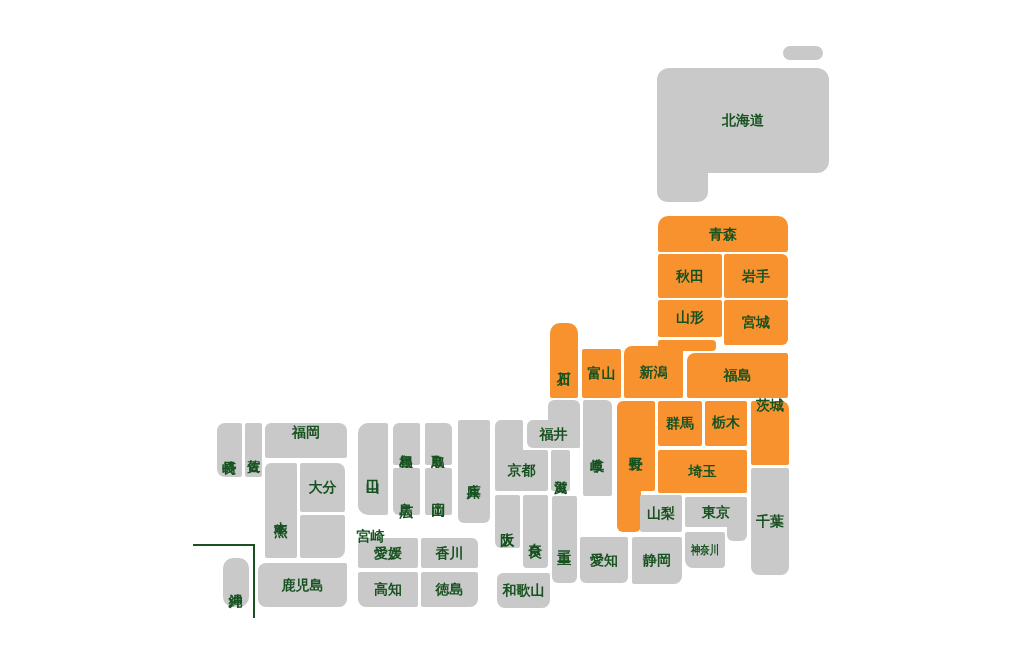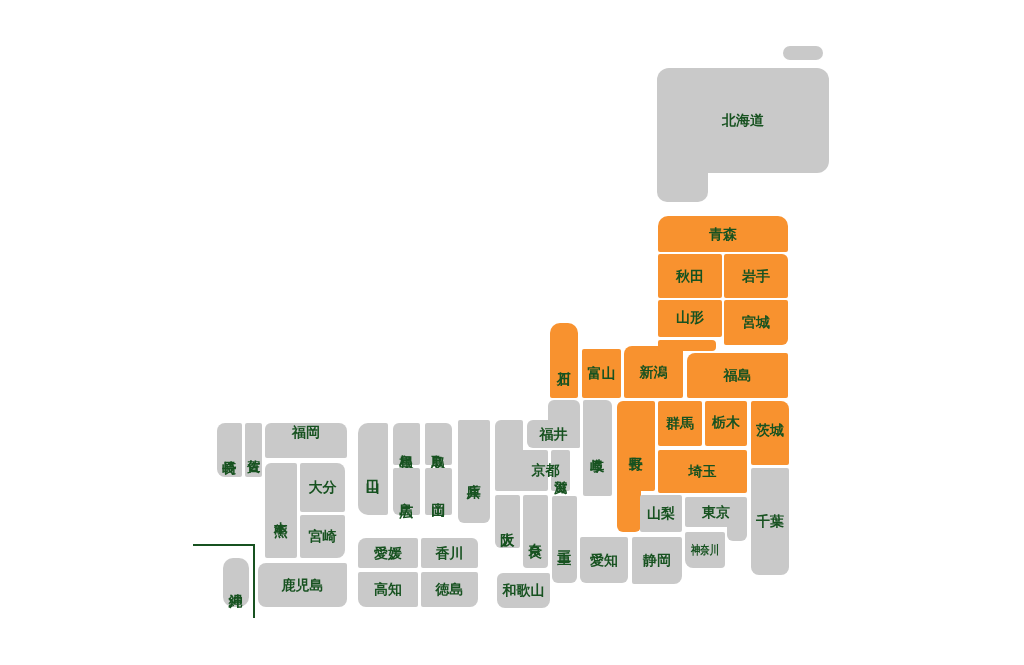--- a/index.html
+++ b/index.html
@@ -78,21 +78,21 @@
       <div class="pref active">
         <div class="part" style="left: 658px; top: 401px; width: 44px; height: 45px; border-radius: 2px;"></div>
         <div class="label" style="left: 658px; top: 401px; width: 44px; height: 45px; text-align: center;">群馬</div>
       </div>
       <div class="pref active">
         <div class="part" style="left: 705px; top: 401px; width: 42px; height: 45px; border-radius: 2px;"></div>
         <div class="label" style="left: 705px; top: 401px; width: 42px; height: 45px; font-family: Liberation Mono, monospace;">栃木</div>
       </div>
       <div class="pref active">
         <div class="part" style="left: 751px; top: 401px; width: 38px; height: 64px; border-radius: 2px 8px 2px 2px;"></div>
-        <div class="label" style="left: 751px; top: 406px; width: 38px; height: 48px;">茨城</div>
+        <div class="label" style="left: 751px; top: 381px; width: 38px; height: 48px;">茨城</div>
       </div>
       <div class="pref active">
         <div class="part" style="left: 658px; top: 450px; width: 89px; height: 43px; border-radius: 2px;"></div>
         <div class="label" style="left: 658px; top: 450px; width: 89px; height: 43px;">埼玉</div>
       </div>
       <div class="pref inactive">
         <div class="part" style="left: 751px; top: 468px; width: 38px; height: 107px; border-radius: 2px 2px 8px 8px;"></div>
         <div class="label" style="left: 751px; top: 468px; width: 38px; height: 107px;">千葉</div>
       </div>
       <div class="pref inactive">
@@ -120,21 +120,21 @@
         <div class="part" style="left: 583px; top: 400px; width: 29px; height: 96px; border-radius: 2px 6px 2px 2px;"></div>
         <div class="label v" style="left: 583px; top: 400px; width: 29px; height: 96px;">岐阜</div>
       </div>
       <div class="pref inactive">
         <div class="part" style="left: 551px; top: 450px; width: 19px; height: 41px; border-radius: 2px;"></div>
         <div class="label v" style="left: 551px; top: 450px; width: 19px; height: 41px; font-size: 13px;">滋賀</div>
       </div>
       <div class="pref inactive">
         <div class="part" style="left: 495px; top: 420px; width: 28px; height: 35px; border-radius: 6px 2px 2px;"></div>
         <div class="part" style="left: 495px; top: 450px; width: 53px; height: 41px; border-radius: 2px;"></div>
-        <div class="label" style="left: 495px; top: 450px; width: 53px; height: 41px; padding-left: 24px;">京都</div>
+        <div class="label" style="left: 495px; top: 450px; width: 53px; height: 41px;">京都</div>
       </div>
       <div class="pref inactive">
         <div class="part" style="left: 495px; top: 495px; width: 25px; height: 53px; border-radius: 2px 2px 2px 6px;"></div>
         <div class="label v" style="left: 495px; top: 495px; width: 25px; height: 53px;">大阪</div>
       </div>
       <div class="pref inactive">
         <div class="part" style="left: 523px; top: 495px; width: 25px; height: 73px; border-radius: 2px 2px 4px 4px;"></div>
         <div class="label v" style="left: 523px; top: 495px; width: 25px; height: 73px;">奈良</div>
       </div>
       <div class="pref inactive">
@@ -200,21 +200,21 @@
       <div class="pref inactive">
         <div class="part" style="left: 300px; top: 463px; width: 45px; height: 49px; border-radius: 2px 8px 2px 2px;"></div>
         <div class="label" style="left: 300px; top: 463px; width: 45px; height: 49px;">大分</div>
       </div>
       <div class="pref inactive">
         <div class="part" style="left: 265px; top: 463px; width: 32px; height: 95px; border-radius: 6px 2px 2px;"></div>
         <div class="label v" style="left: 265px; top: 463px; width: 32px; height: 95px;">熊本</div>
       </div>
       <div class="pref inactive">
         <div class="part" style="left: 300px; top: 515px; width: 45px; height: 43px; border-radius: 2px 2px 8px;"></div>
-        <div class="label" style="left: 300px; top: 515px; width: 45px; height: 43px;">宮崎</div>
+        <div class="label" style="left: 300px; top: 515px; width: 45px; height: 43px; padding-left: 48px;">宮崎</div>
       </div>
       <div class="pref inactive">
         <div class="part" style="left: 258px; top: 563px; width: 89px; height: 44px; border-radius: 8px 2px 8px 8px;"></div>
         <div class="label" style="left: 258px; top: 563px; width: 89px; height: 44px;">鹿児島</div>
       </div>
       <div class="pref inactive">
         <div class="part" style="left: 223px; top: 558px; width: 26px; height: 49px; border-radius: 10px;"></div>
         <div class="label v" style="left: 223px; top: 558px; width: 26px; height: 49px;">沖縄</div>
       </div>
       <div class="divider" style="left: 193px; top: 544px; width: 62px; height: 2px;"></div>

